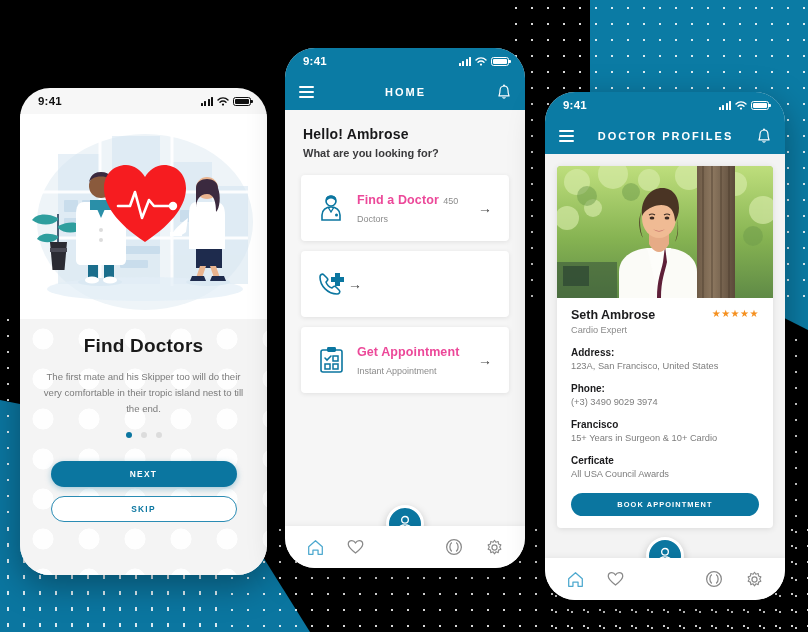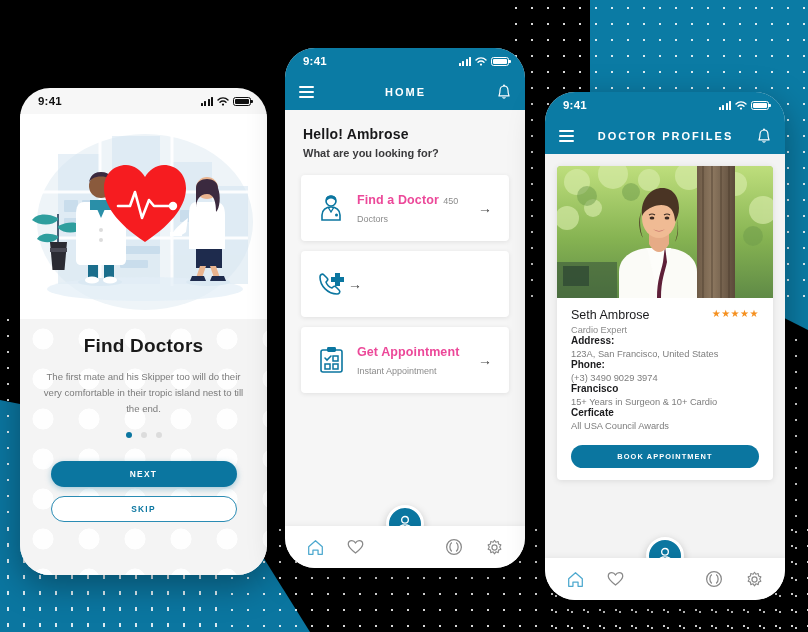--- a/index.html
+++ b/index.html
@@ -152,24 +152,24 @@
   
   #phone3 { left: 545px; top: 92px; width: 240px; height: 508px; background: #f3f3f3; }
   .profile-card {
     margin: 12px 12px 0; background: #fff; border-radius: 4px;
     box-shadow: 0 1px 6px rgba(0,0,0,.1); overflow: hidden;
     padding-bottom: 12px;
   }
   .photo { height: 132px; position: relative; overflow: hidden; background: #9ec267; }
   .pinfo { padding: 10px 14px 0; }
   .prow { display: flex; align-items: flex-start; justify-content: space-between; }
-  .pname { font-size: 12.5px; font-weight: normal; color: #1b1b1d; }
+  .pname { font-size: 12.5px; font-weight: bold; color: #1b1b1d; }
   .prole { font-size: 9.2px; color: #8b8b8b; margin-top: 3px; }
   .stars { color: #f5901f; font-size: 10px; letter-spacing: .5px; }
-  .field { margin-top: 0; }
+  .field { margin-top: 12px; }
   .flabel { font-size: 10px; font-weight: bold; color: #1b1b1d; }
   .fvalue { font-size: 9.3px; color: #7d7d7d; margin-top: 3px; }
   .book-btn {
     margin: 14px 14px 0; height: 23px; background: #0b76a0; color: #fff;
     border-radius: 12px; display: flex; align-items: center; justify-content: center;
     font-size: 7.4px; font-weight: bold; letter-spacing: 1.1px;
   }
 </style>
 </head>
 <body>

